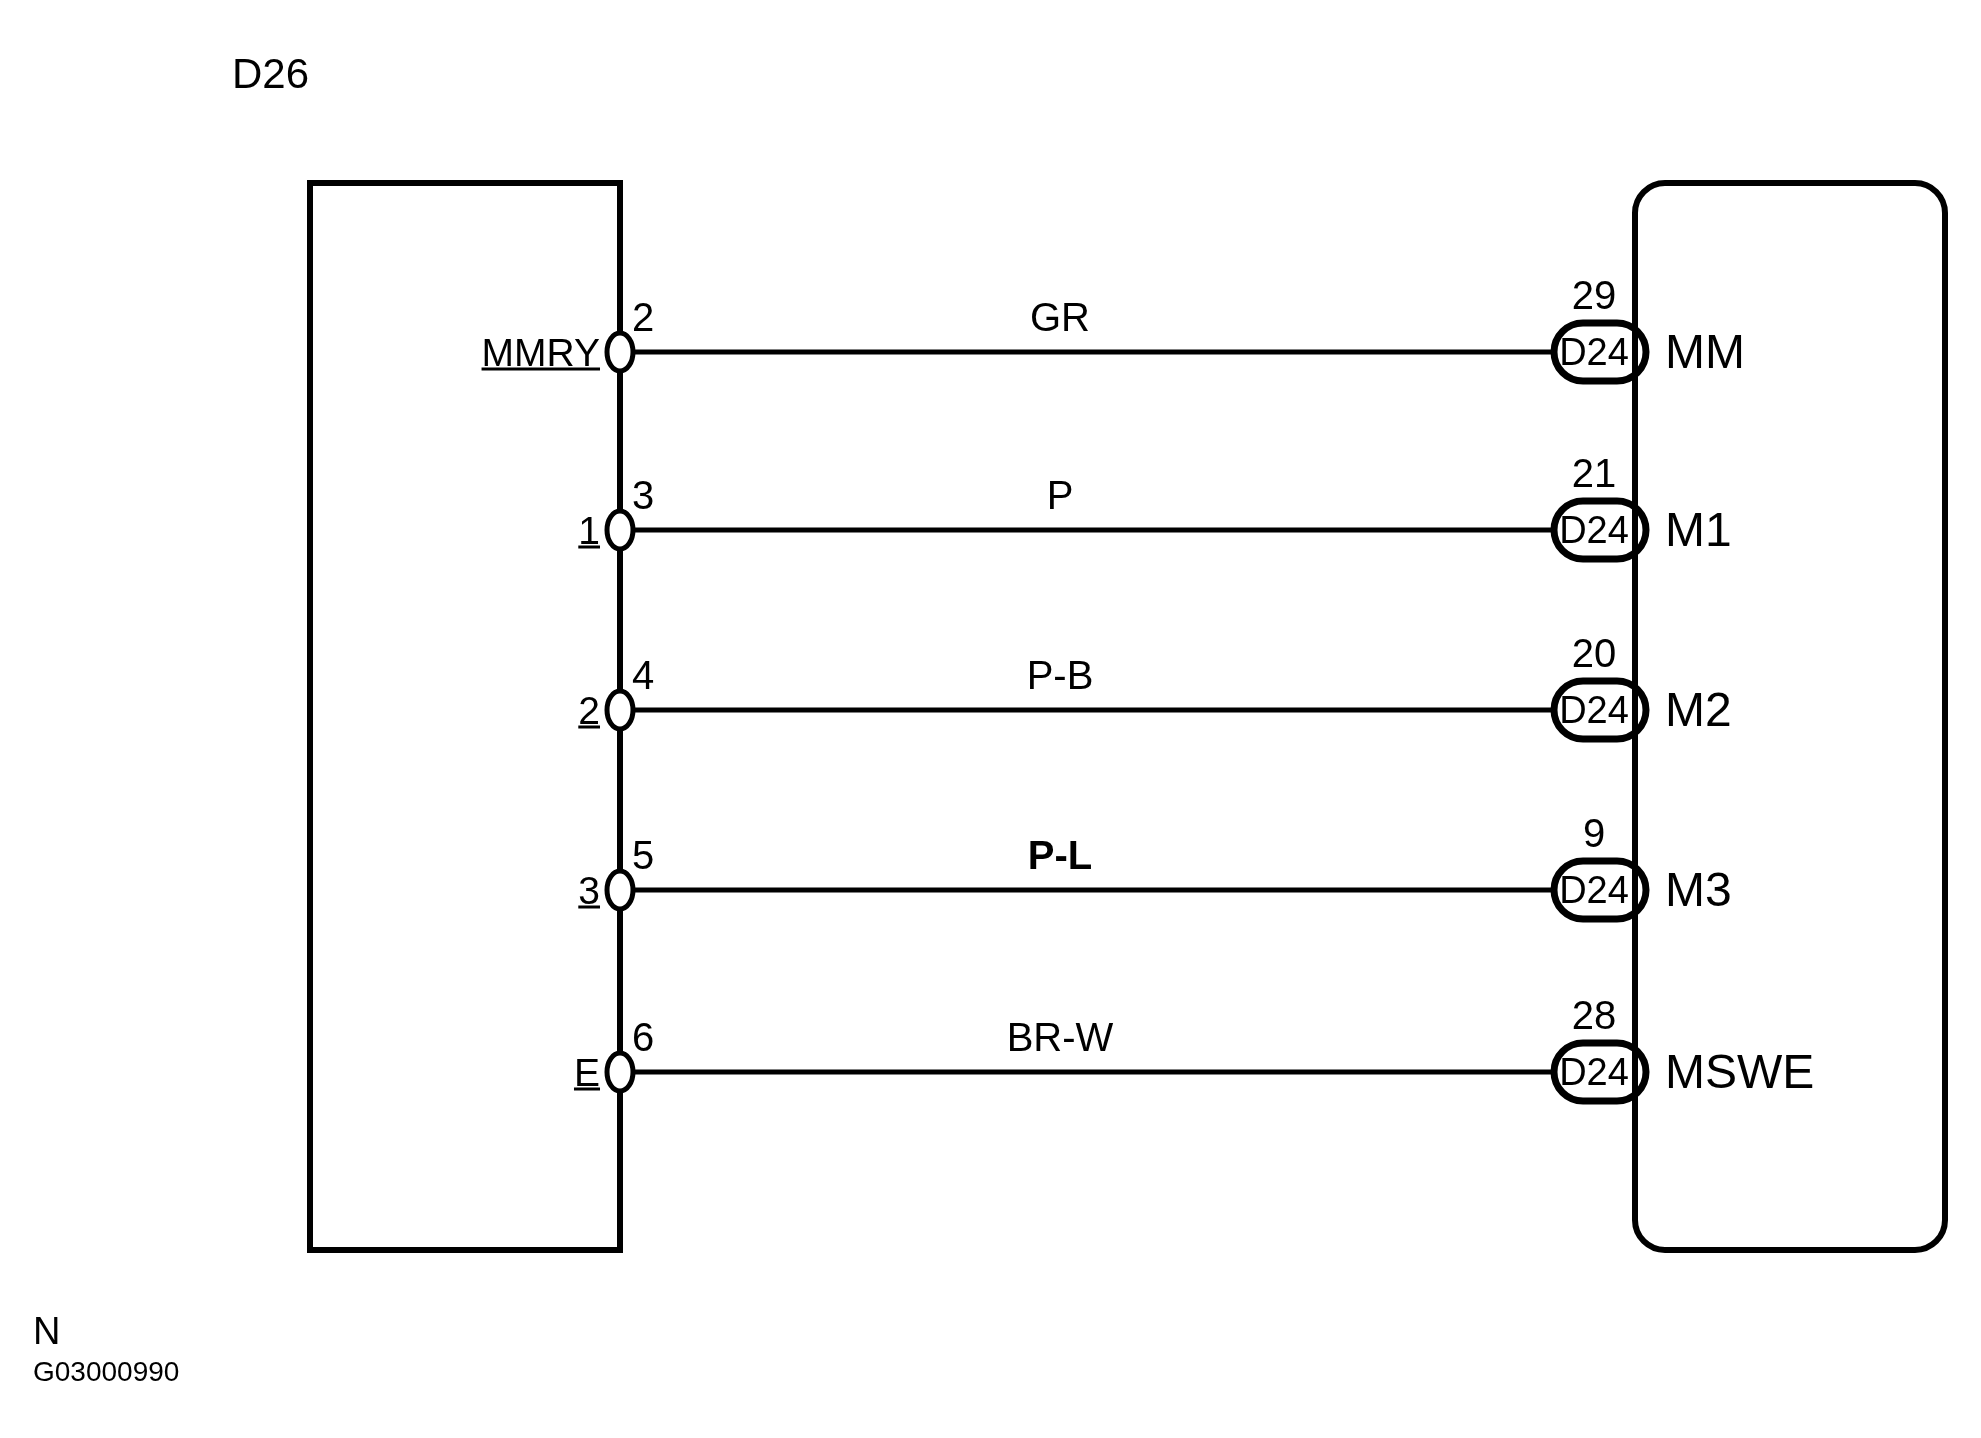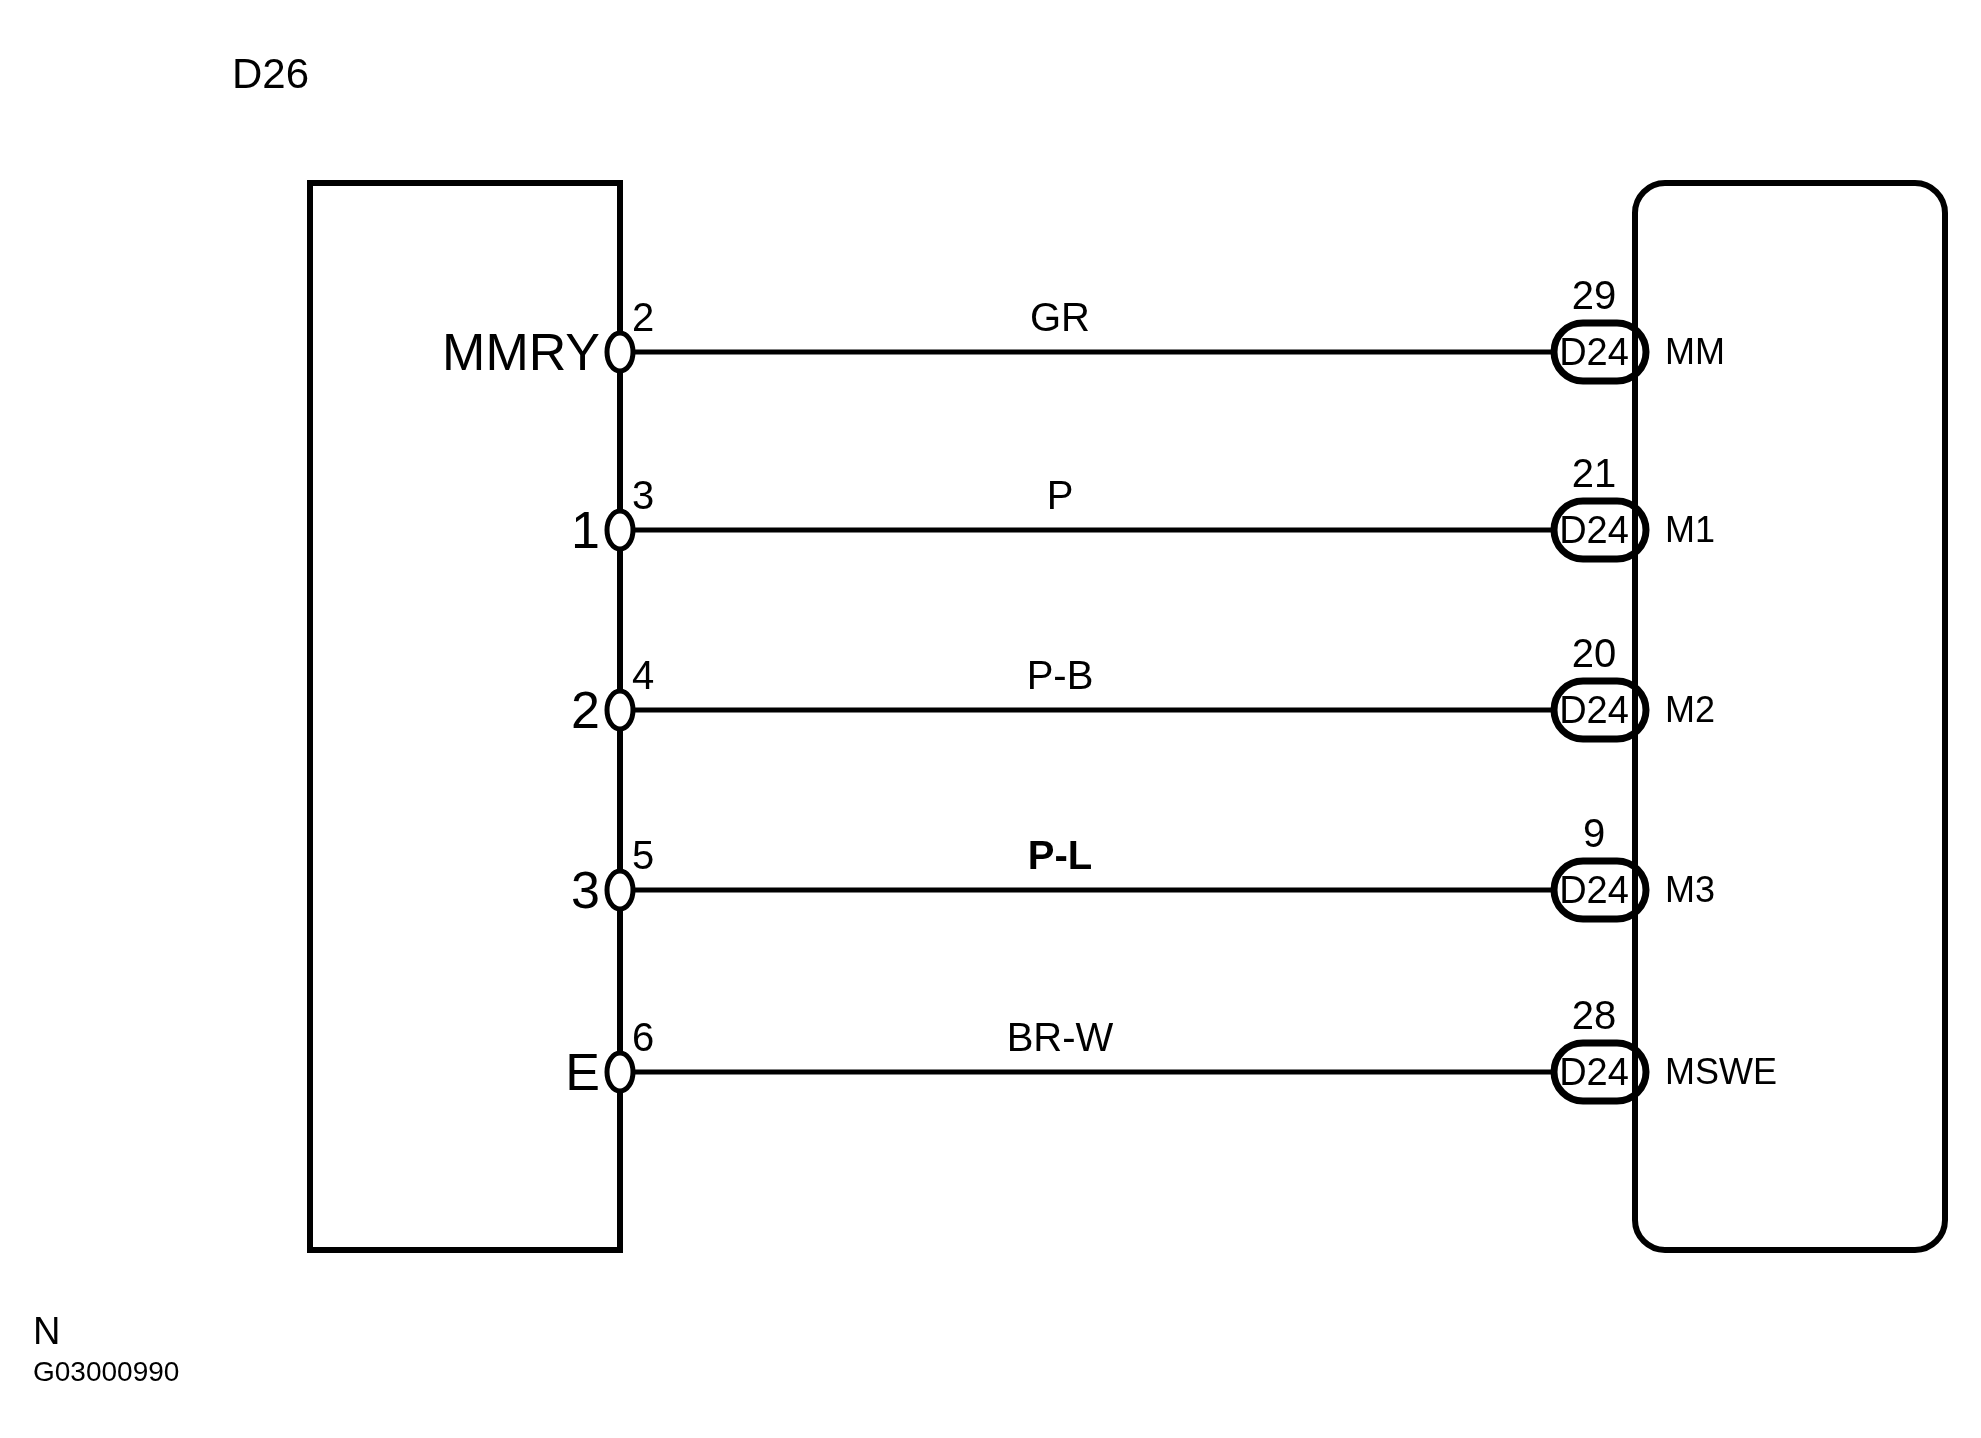--- a/index.html
+++ b/index.html
@@ -42,23 +42,24 @@
     left: 232px;
     top: 97px;
   }
   .ecu-name {
     font-size: 42px;
     left: 1626px;
     top: 92px;
   }
   
   .sig-name {
-    font-size: 52px;
+    font-size: 39px;
     text-align: right;
     transform: translate(-100%, -50%);
+    text-decoration: underline;
   }
   .left-term {
     font-size: 40px;
     transform: translate(0, -100%);
   }
   .wire-color {
     font-size: 40px;
     text-align: center;
     transform: translate(-50%, -100%);
   }
@@ -66,21 +67,21 @@
     font-size: 40px;
     text-align: left;
     transform: translate(-50%, -100%);
   }
   .conn-id {
     font-size: 38px;
     text-align: center;
     transform: translate(-50%, -50%);
   }
   .ecu-pin {
-    font-size: 36px;
+    font-size: 48px;
     transform: translate(0, -50%);
   }
   
   .footer-n {
     font-size: 38px;
     left: 33px;
     top: 1312px;
   }
   .footer-code {
     font-size: 28px;

